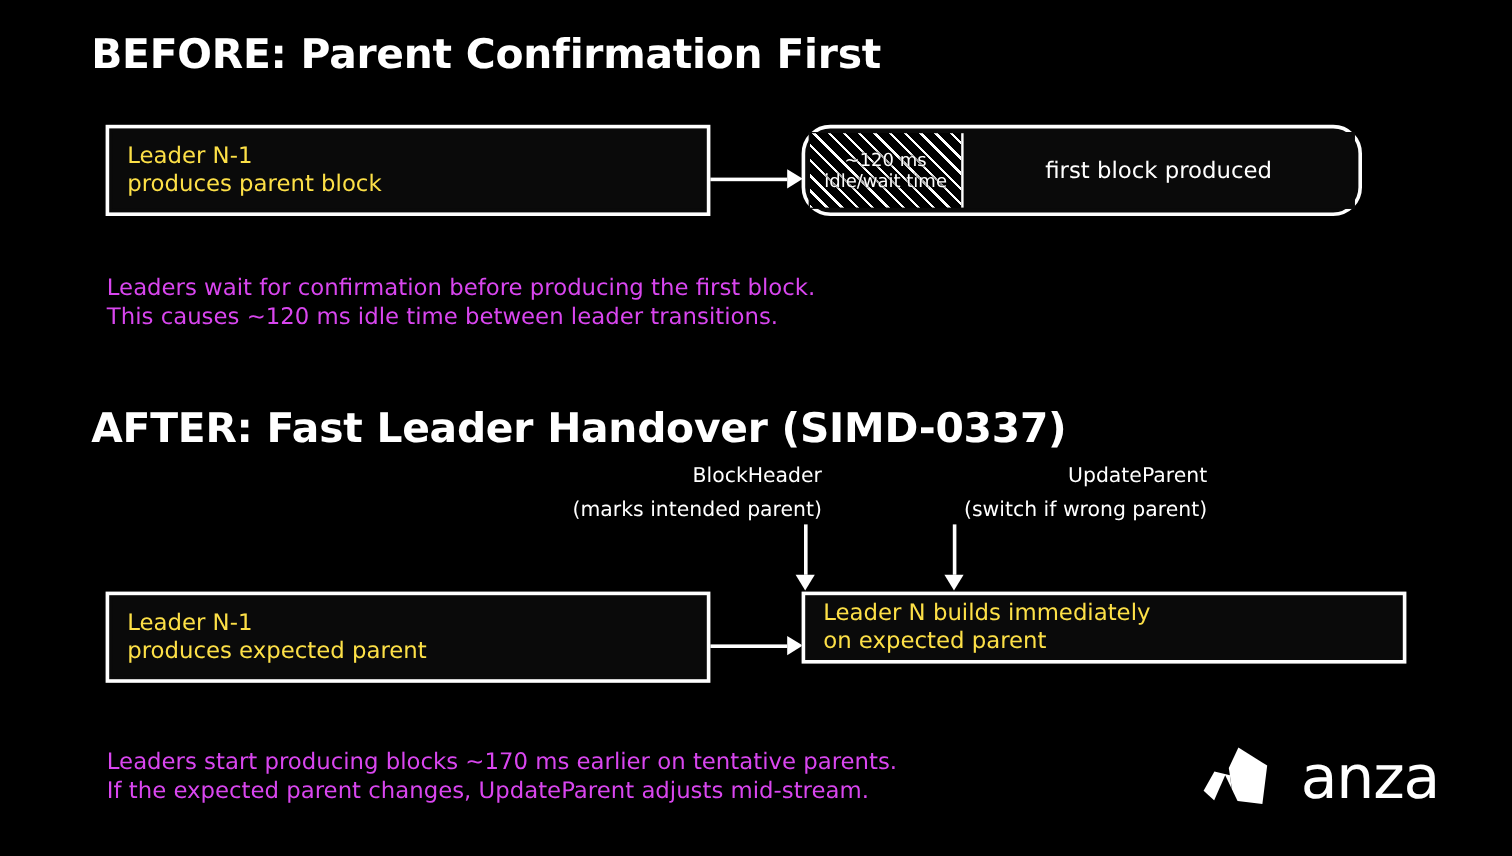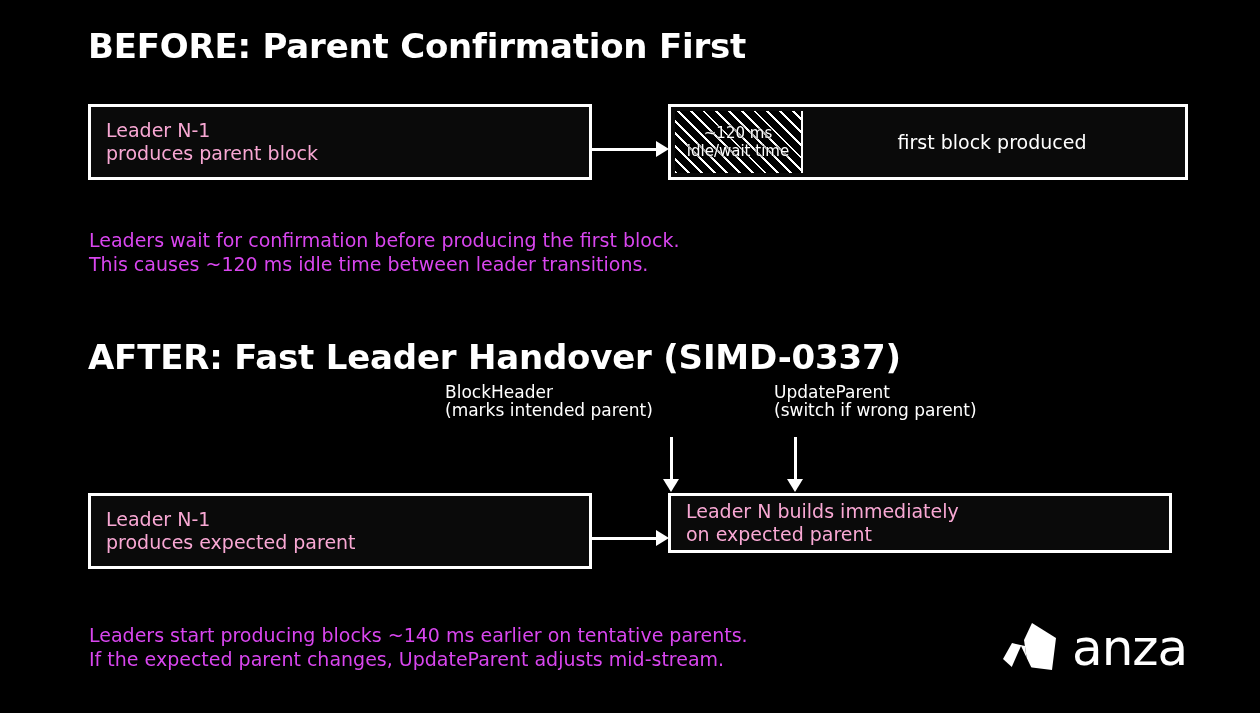--- a/index.html
+++ b/index.html
@@ -18,21 +18,20 @@
   }
   .abs { position: absolute; }
 
   
   .section-heading {
     font-weight: bold;
     font-size: 34px;
     letter-spacing: -0.2px;
     color: #ffffff;
     white-space: nowrap;
-    margin-left: 12px;
   }
   #heading-before { left: 76px; top: 26px; }
   #heading-after  { left: 76px; top: 337px; }
 
   
   .dbox {
     box-sizing: border-box;
     background: #0a0a0a;
     border: 3px solid #ffffff;
     padding: 3px;
@@ -44,28 +43,28 @@
     border: 1px solid #0a0a0a;
     background: #0a0a0a;
     display: flex;
     flex-direction: column;
     justify-content: center;
     position: relative;
   }
   .dbox-text {
     font-size: 19px;
     line-height: 23px;
-    color: #f9a8d4;
+    color: #fde047;
     padding-left: 11px;
     white-space: pre-line;
   }
 
   
   #box-leader-n1-top   { left: 88px;  top: 104px; width: 504px; height: 76px; }
-  #box-wait-group      { left: 668px; top: 104px; width: 520px; height: 76px; }
+  #box-wait-group      { left: 668px; top: 104px; width: 467px; height: 76px; border-radius: 24px; }
 
   
   .hatch {
     position: absolute;
     left: 0; top: 0;
     width: 126px;
     height: 100%;
     background-color: #000000;
     background-image: repeating-linear-gradient(
         45deg,
@@ -139,22 +138,22 @@
     border-left: 8px solid transparent;
     border-right: 8px solid transparent;
     border-top: 13px solid #ffffff;
   }
   #arrow-v-blockheader  { left: 663px; top: 437px; }
   #arrow-v-updateparent { left: 787px; top: 437px; }
 
   
   .callout {
     font-size: 17px;
-    line-height: 18px;
-    text-align: left;
+    line-height: 28px;
+    text-align: right;
     color: #ffffff;
     white-space: pre-line;
   }
   #callout-blockheader  { left: 445px; top: 383px; width: 240px; }
   #callout-updateparent { left: 774px; top: 383px; width: 232px; }
 
   
   .caption {
     font-size: 19px;
     line-height: 23.5px;
@@ -170,21 +169,21 @@
     top: 622px;
     display: flex;
     align-items: center;
   }
   .logo-mark { width: 62px; height: 52px; display: block; }
   .logo-word {
     font-size: 50px;
     line-height: 50px;
     letter-spacing: -1px;
     color: #ffffff;
-    margin-left: 10px;
+    margin-left: 22px;
     font-weight: normal;
   }
 </style>
 </head>
 <body>
 
 <div class="abs section-heading" id="heading-before">BEFORE: Parent Confirmation First</div>
 
 <div class="abs dbox" id="box-leader-n1-top">
   <div class="dbox-inner">
@@ -242,21 +241,21 @@
   <div class="arrow-h-head"></div>
 </div>
 
 <div class="abs dbox" id="box-leader-n-bottom">
   <div class="dbox-inner">
     <div class="dbox-text">Leader N builds immediately
 on expected parent</div>
   </div>
 </div>
 
-<div class="abs caption" id="caption-after">Leaders start producing blocks ~140 ms earlier on tentative parents.
+<div class="abs caption" id="caption-after">Leaders start producing blocks ~170 ms earlier on tentative parents.
 If the expected parent changes, UpdateParent adjusts mid-stream.</div>
 
 <div class="abs" id="logo-anza">
   <svg class="logo-mark" viewBox="0 0 62 52">
     <polygon points="32,1 56,16 52,48 28,45 24,18" fill="#ffffff"></polygon>
     <polygon points="12,21 25,24 27,40 14,47 3,37" fill="#ffffff"></polygon>
     <polygon points="21,24 33,49 10,49" fill="#000000"></polygon>
   </svg>
   <div class="logo-word">anza</div>
 </div>

